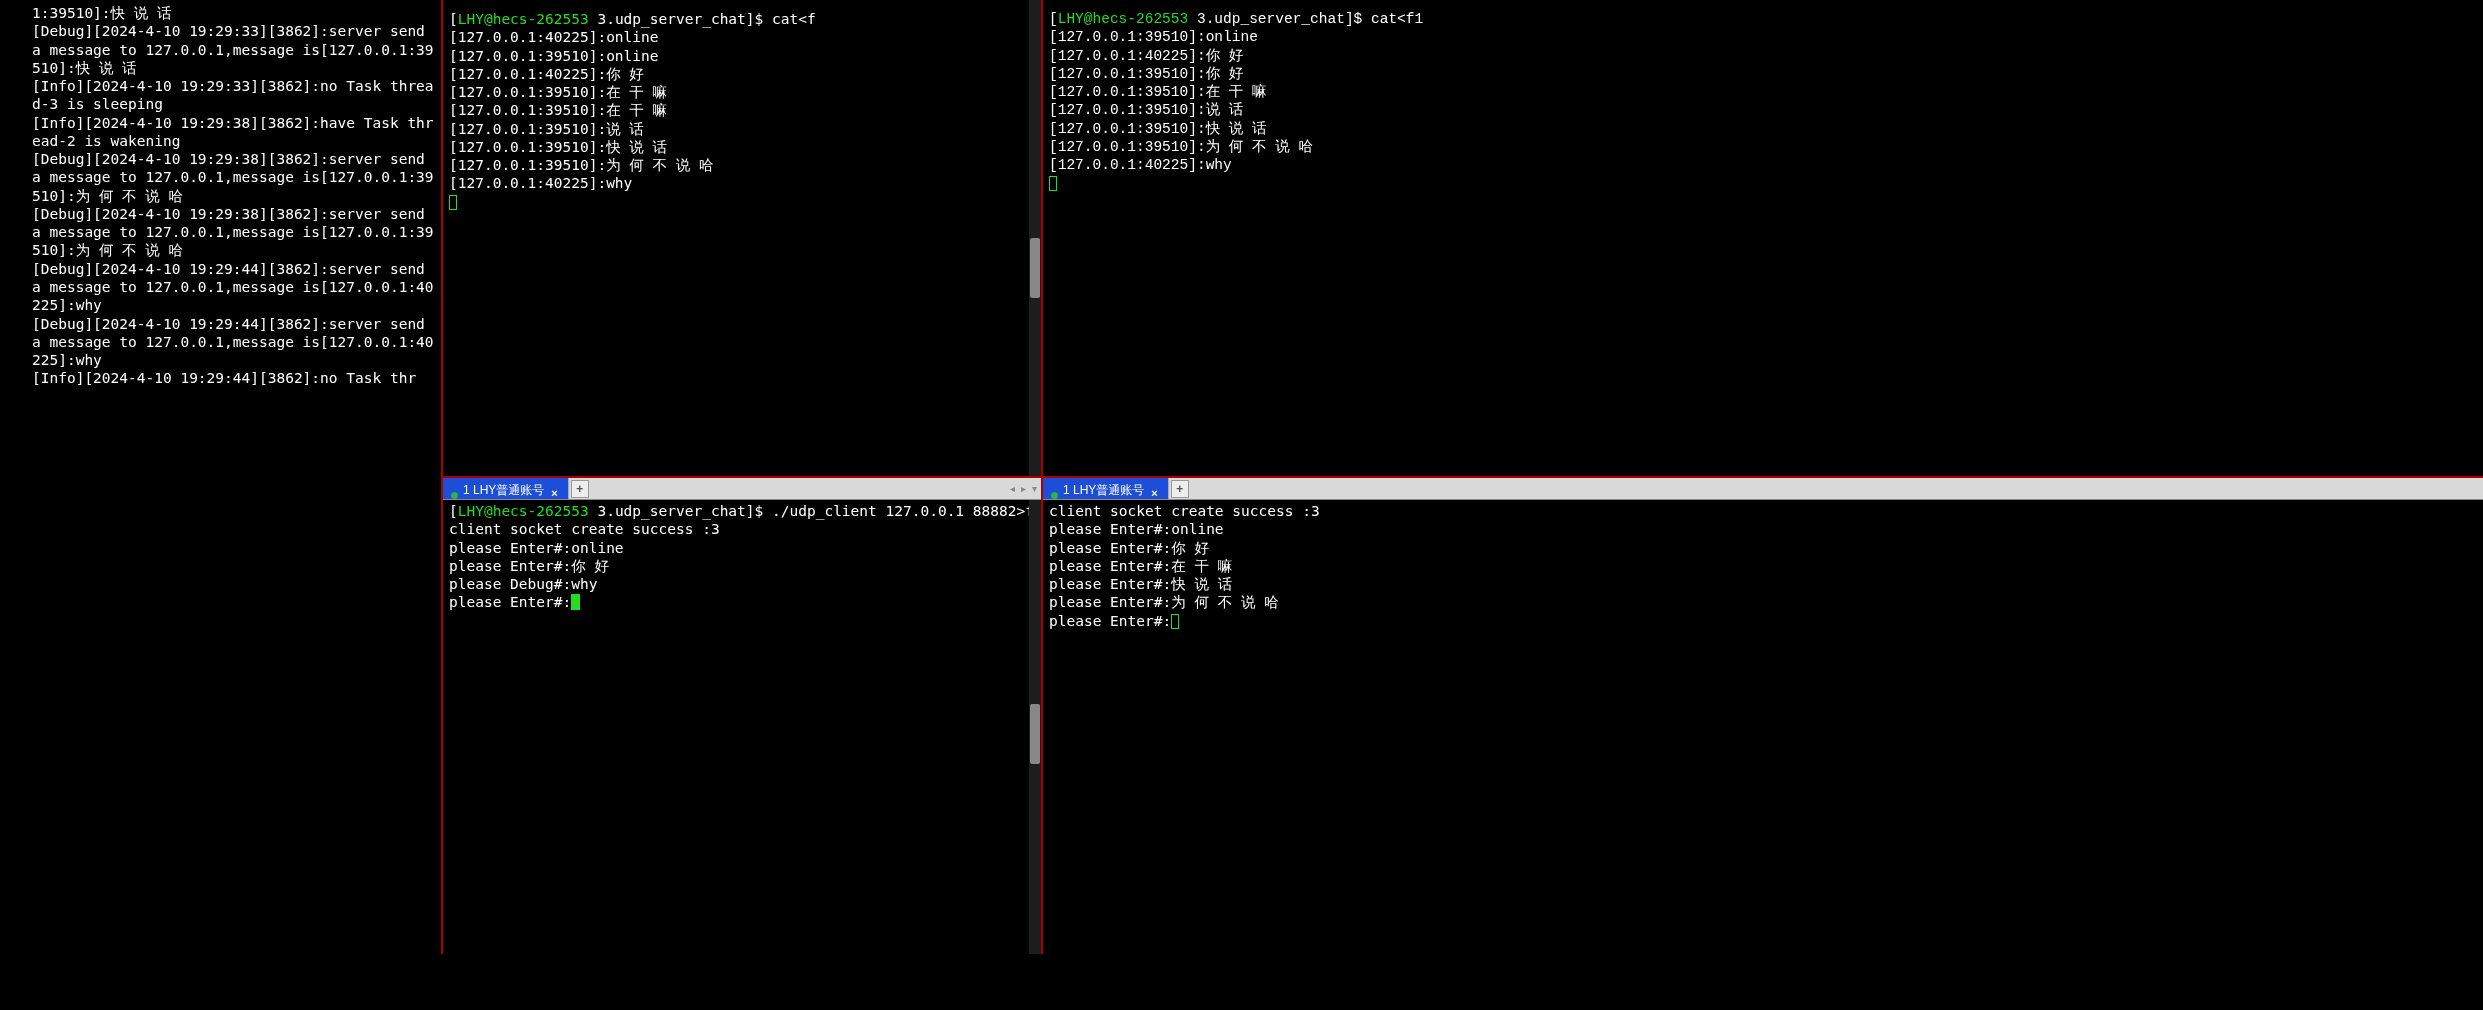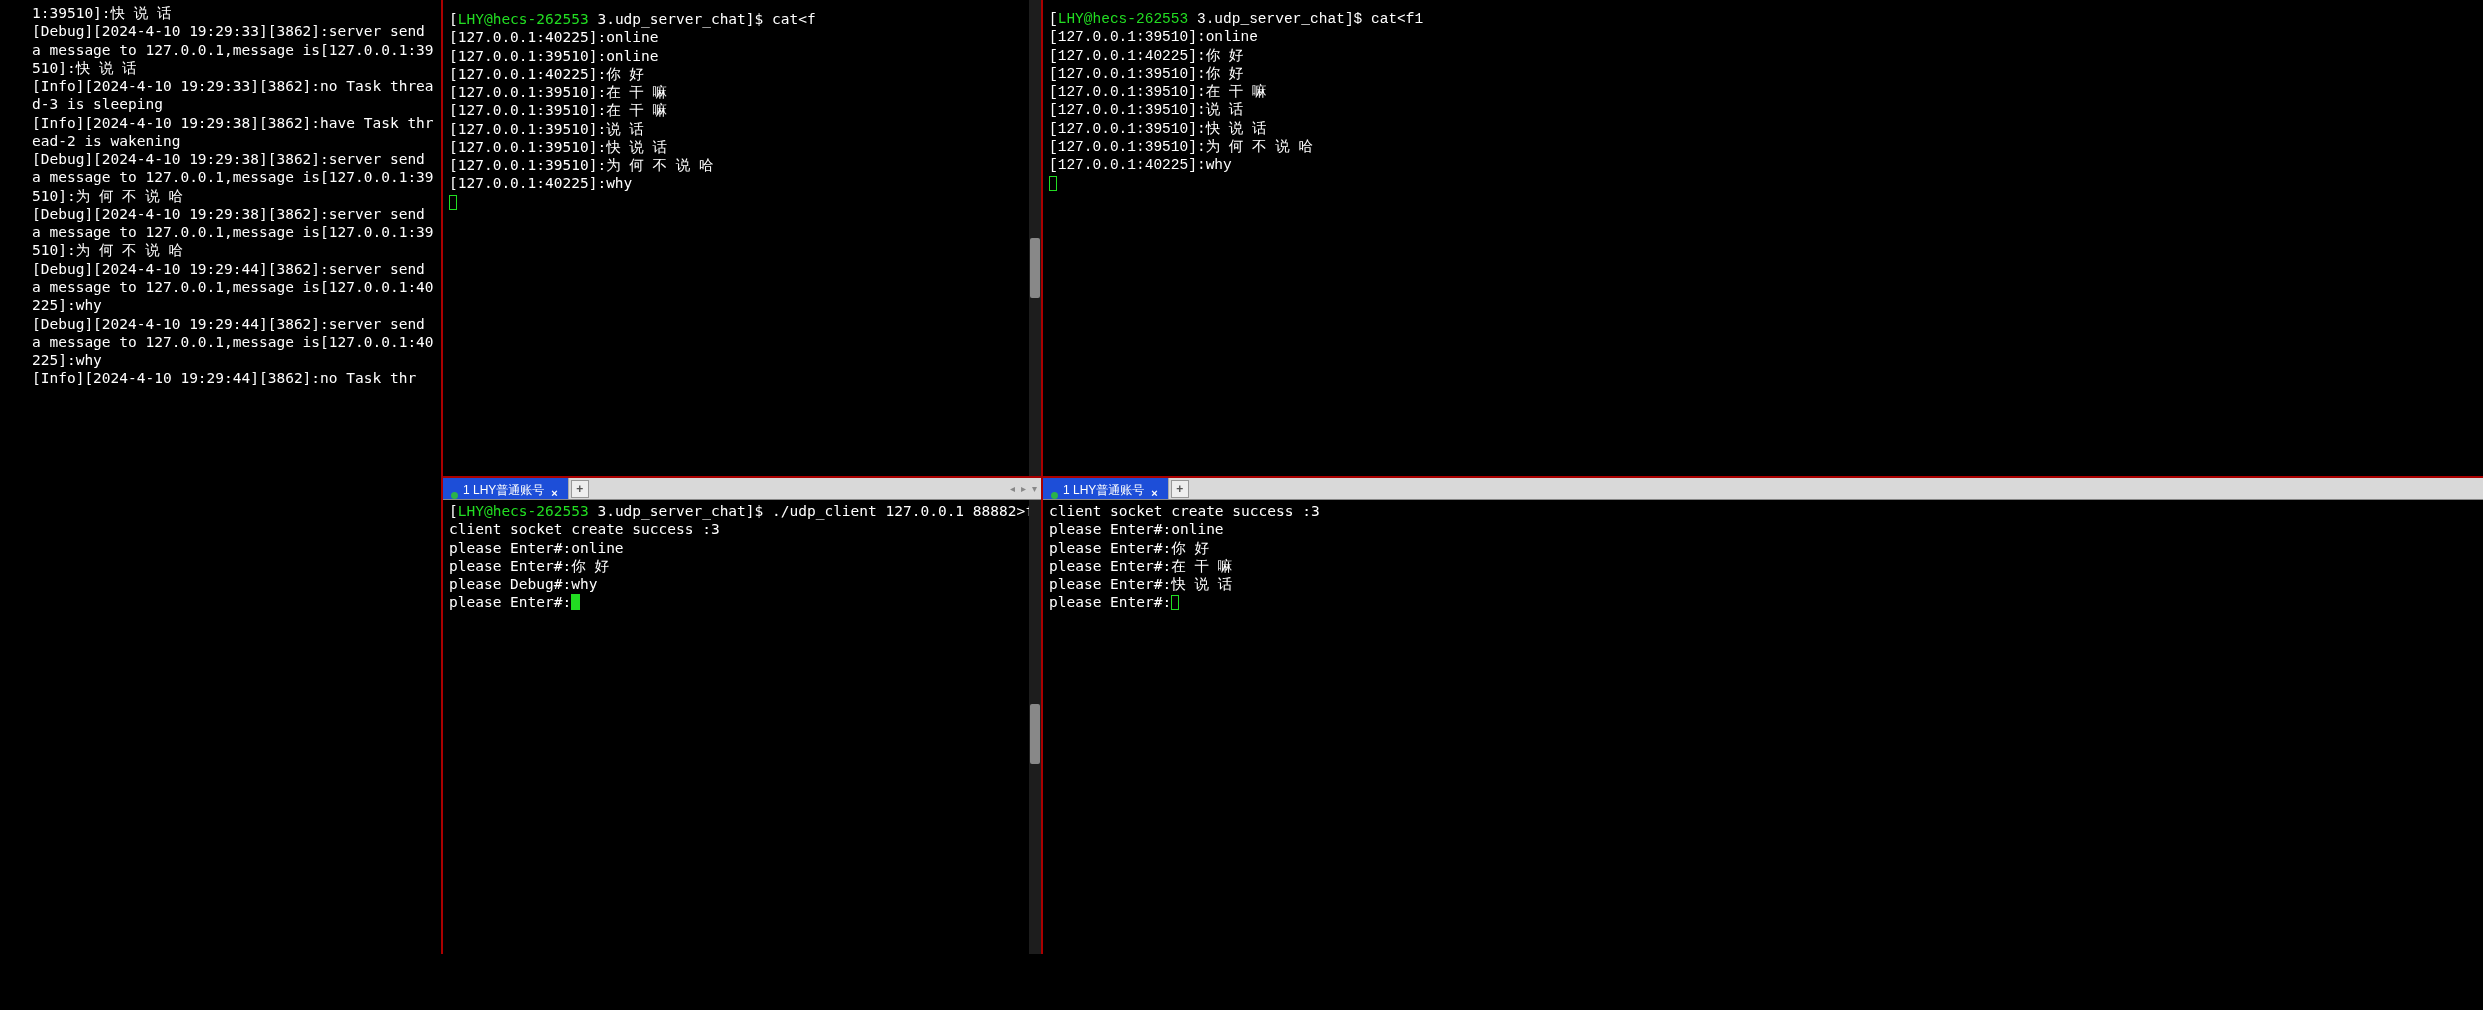--- a/index.html
+++ b/index.html
@@ -145,20 +145,21 @@
           </div>
           <div class="plusbox">+</div>
         </div>
         <div class="termbody">
           <div id="rightbot-lines">
               <div class="line">client socket create success :3</div>
               <div class="line">please Enter#:online</div>
               <div class="line">please Enter#:你 好</div>
               <div class="line">please Enter#:在 干 嘛</div>
               <div class="line">please Enter#:快 说 话</div>
+              <div class="line">please Enter#:为 何 不 说 哈</div>
               <div class="line">please Enter#:<span class="cursor-hollow"></span></div>
             </div>
         </div>
       </div>
 
     </div>
 
   </div>
 </div>
 

